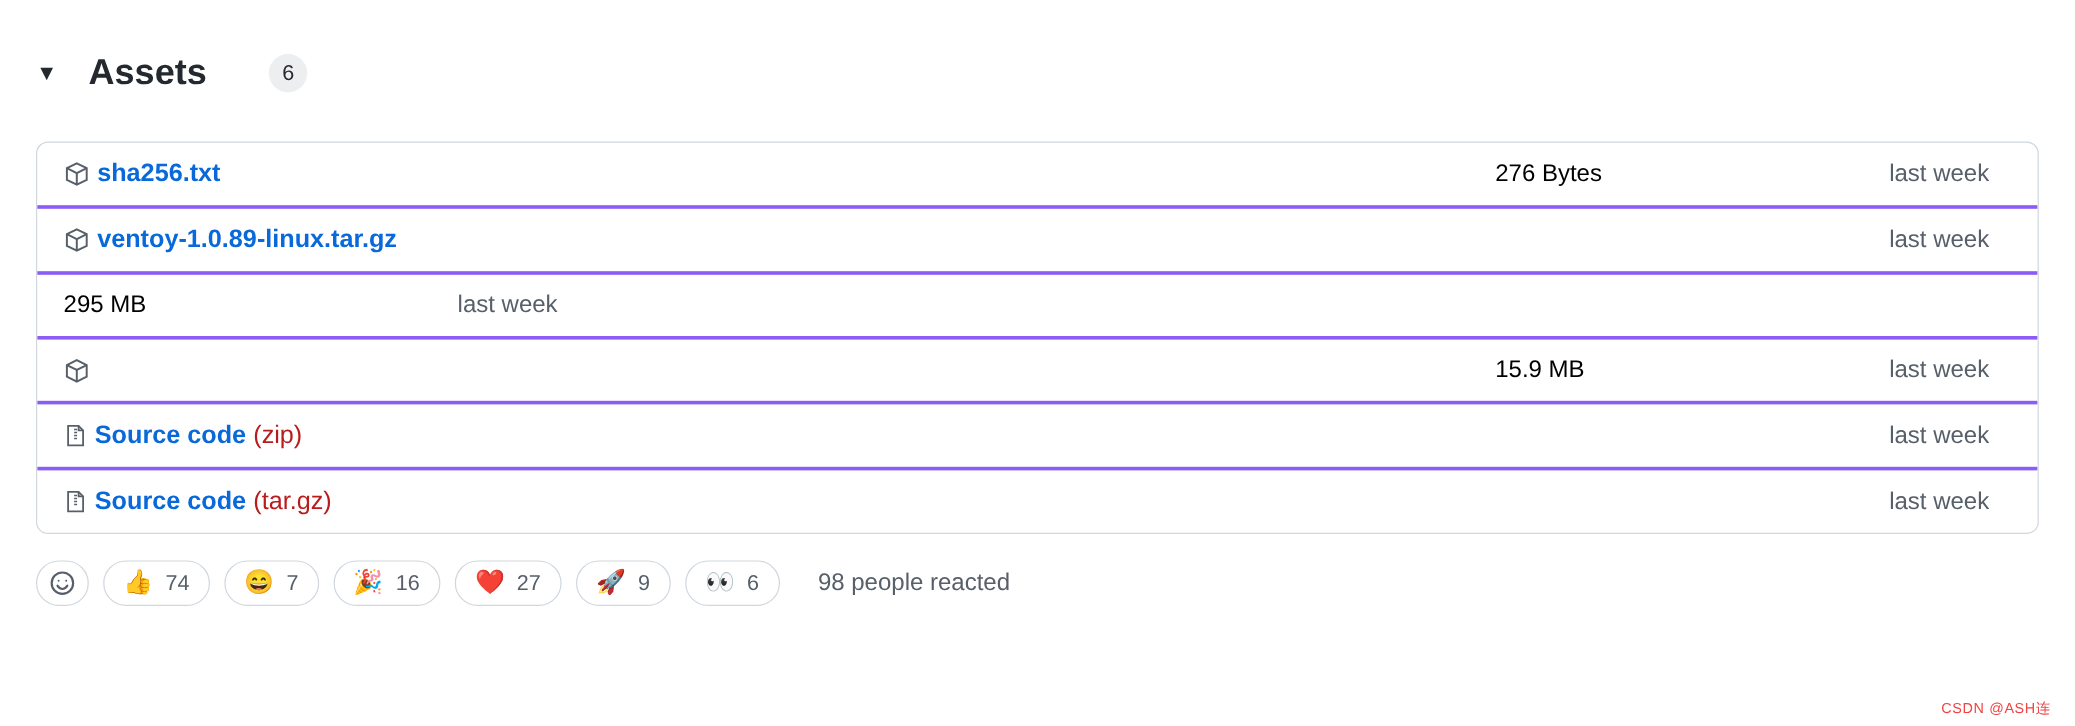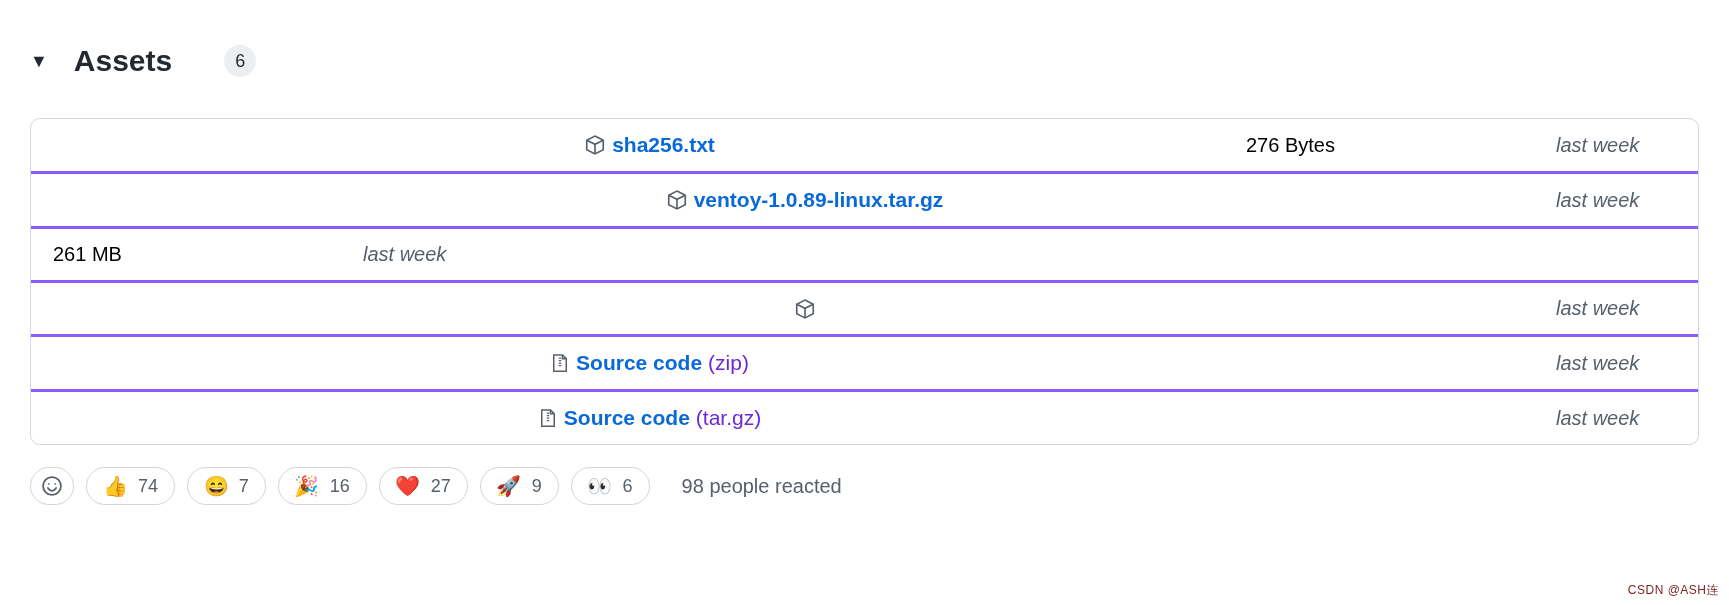--- a/index.html
+++ b/index.html
@@ -55,37 +55,35 @@
   .asset-row:first-child { border-top: none; }
   .asset-name {
     flex: 1 1 auto;
     display: flex;
     align-items: center;
     gap: 6px;
     color: #0969da;
     font-size: 21px;
     font-weight: 600;
     min-width: 0;
-    justify-content: center;
   }
   .asset-name a { color: #0969da; text-decoration: none; cursor: pointer; }
-  .asset-name .ext { color: #6d28d9; font-weight: 400; }
+  .asset-name .ext { color: #b91c1c; font-weight: 400; }
   .icon-svg { flex: 0 0 auto; display: inline-flex; color: #57606a; }
   .asset-size {
     width: 310px;
     color: #000000;
     font-size: 20px;
   }
   .asset-date {
     width: 120px;
     color: #57606a;
     font-size: 20px;
-    text-align: left;
+    text-align: center;
     white-space: nowrap;
-    font-style: italic;
   }
   .reactions-bar {
     display: flex;
     align-items: center;
     gap: 12px;
     margin-top: 22px;
   }
   .reaction-pill {
     display: inline-flex;
     align-items: center;
@@ -101,24 +99,24 @@
   }
   .reaction-pill.smiley { padding: 0 10px; }
   .reaction-pill .emoji { font-size: 20px; line-height: 1; }
   .reaction-summary {
     color: #57606a;
     font-size: 20px;
     margin-left: 20px;
   }
   .watermark {
     position: absolute;
-    right: 10px;
+    right: 20px;
     bottom: 6px;
     font-size: 12px;
-    color: #7f1d1d;
+    color: #ef4444;
     letter-spacing: 0.5px;
   }
 </style>
 </head>
 <body>
 
 <div class="assets-header">
   <span class="caret">▼</span>
   <h2>Assets</h2>
   <span class="count-badge">6</span>
@@ -146,33 +144,34 @@
             <path d="M8 1.5 14 4.5v7L8 14.5 2 11.5v-7L8 1.5z"></path>
             <path d="M2 4.5 8 7.5 14 4.5"></path>
             <path d="M8 7.5v7"></path>
           </svg>
         </span>
         <a>ventoy-1.0.89-linux.tar.gz</a>
       </span>
       <span class="asset-date">last week</span>
     </div>
     <div class="asset-row">
-      <span class="asset-size">261 MB</span>
+      <span class="asset-size">295 MB</span>
       <span class="asset-date">last week</span>
     </div>
     <div class="asset-row">
       <span class="asset-name">
         <span class="icon-svg">
           <svg width="22" height="22" viewBox="0 0 16 16" fill="none" stroke="#57606a" stroke-width="1.2">
             <path d="M8 1.5 14 4.5v7L8 14.5 2 11.5v-7L8 1.5z"></path>
             <path d="M2 4.5 8 7.5 14 4.5"></path>
             <path d="M8 7.5v7"></path>
           </svg>
         </span>
       </span>
+      <span class="asset-size">15.9 MB</span>
       <span class="asset-date">last week</span>
     </div>
     <div class="asset-row">
       <span class="asset-name">
         <span class="icon-svg">
           <svg width="20" height="22" viewBox="0 0 16 16" fill="none" stroke="#57606a" stroke-width="1.2">
             <path d="M3 1.5h7l3 3v10H3z"></path>
             <path d="M10 1.5v3h3"></path>
             <path d="M7 4h2M7 6h2M7 8h2M7 10h2" stroke-width="1"></path>
           </svg>

